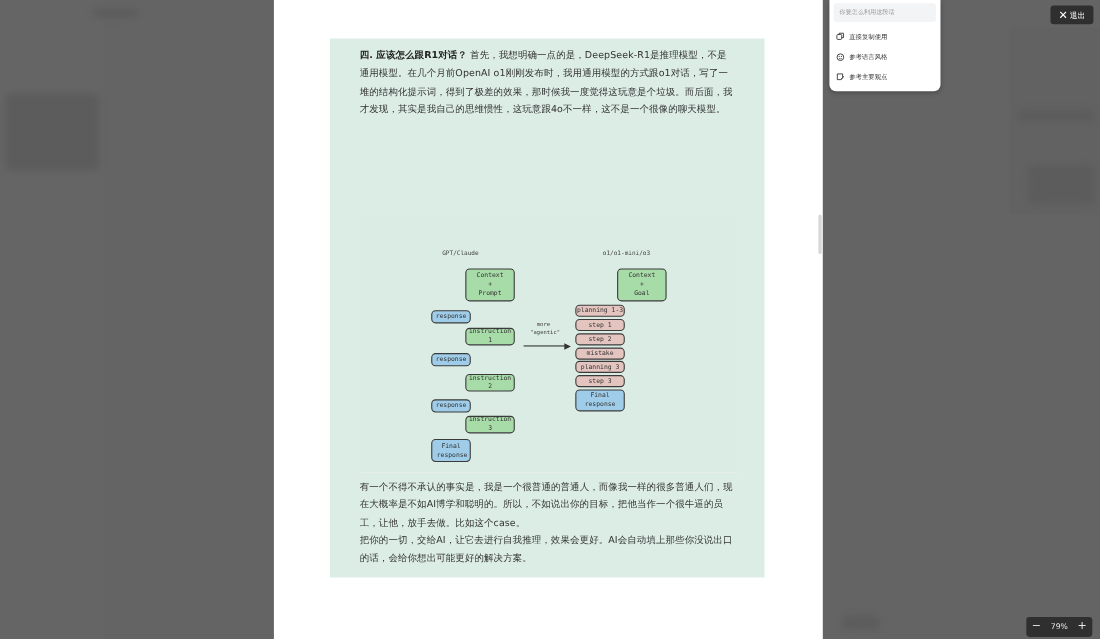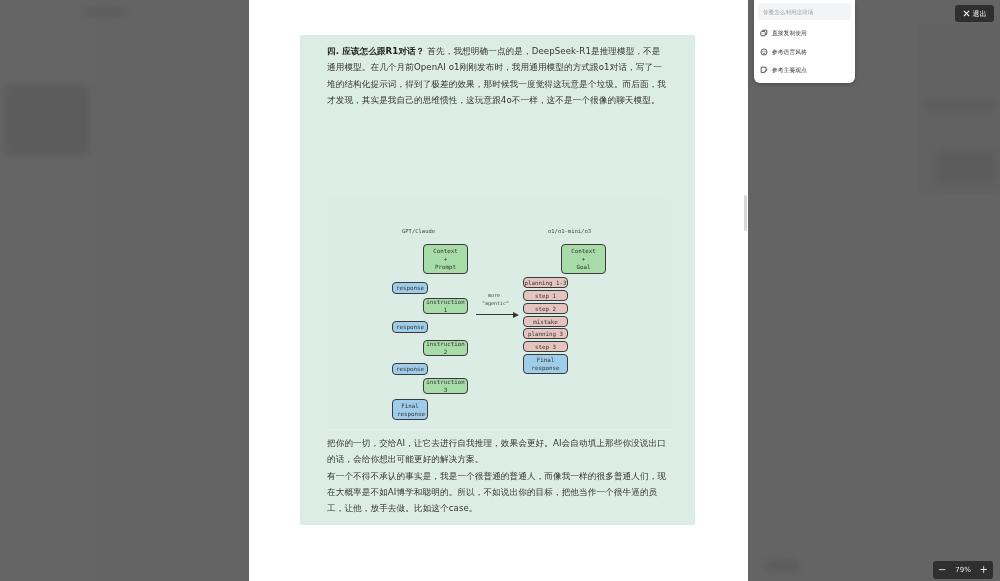--- a/index.html
+++ b/index.html
@@ -148,22 +148,22 @@
     <div class="box pink" style="left:196px;top:106px;width:45px;height:11px;">step 2</div>
     <div class="box pink" style="left:196px;top:119px;width:45px;height:11px;">mistake</div>
     <div class="box pink" style="left:196px;top:131px;width:45px;height:11px;">planning 3</div>
     <div class="box pink" style="left:196px;top:144px;width:45px;height:11px;">step 3</div>
     <div class="box blue" style="left:196px;top:157px;width:45px;height:20px;">
       <span style="width:30px;">Final response</span>
     </div>
   </div>
 
   <div class="after">
+    <div class="para">有一个不得不承认的事实是，我是一个很普通的普通人，而像我一样的很多普通人们，现在大概率是不如AI博学和聪明的。所以，不如说出你的目标，把他当作一个很牛逼的员工，让他，放手去做。比如这个case。</div>
     <div class="para">把你的一切，交给AI，让它去进行自我推理，效果会更好。AI会自动填上那些你没说出口的话，会给你想出可能更好的解决方案。</div>
-    <div class="para">有一个不得不承认的事实是，我是一个很普通的普通人，而像我一样的很多普通人们，现在大概率是不如AI博学和聪明的。所以，不如说出你的目标，把他当作一个很牛逼的员工，让他，放手去做。比如这个case。</div>
   </div>
 </div>
 
 <div class="menu">
   <input class="menu-input" placeholder="你要怎么利用这段话" style="">
   <div class="menu-item" style="top:25px;">
     <svg viewBox="0 0 10 10">
         <rect x="1" y="3" width="5.5" height="5.5" rx="1" fill="none" stroke="#333" stroke-width="1"></rect>
         <path d="M3.5 3V1.5h5v5H6.5" fill="none" stroke="#333" stroke-width="1"></path>
       </svg>

